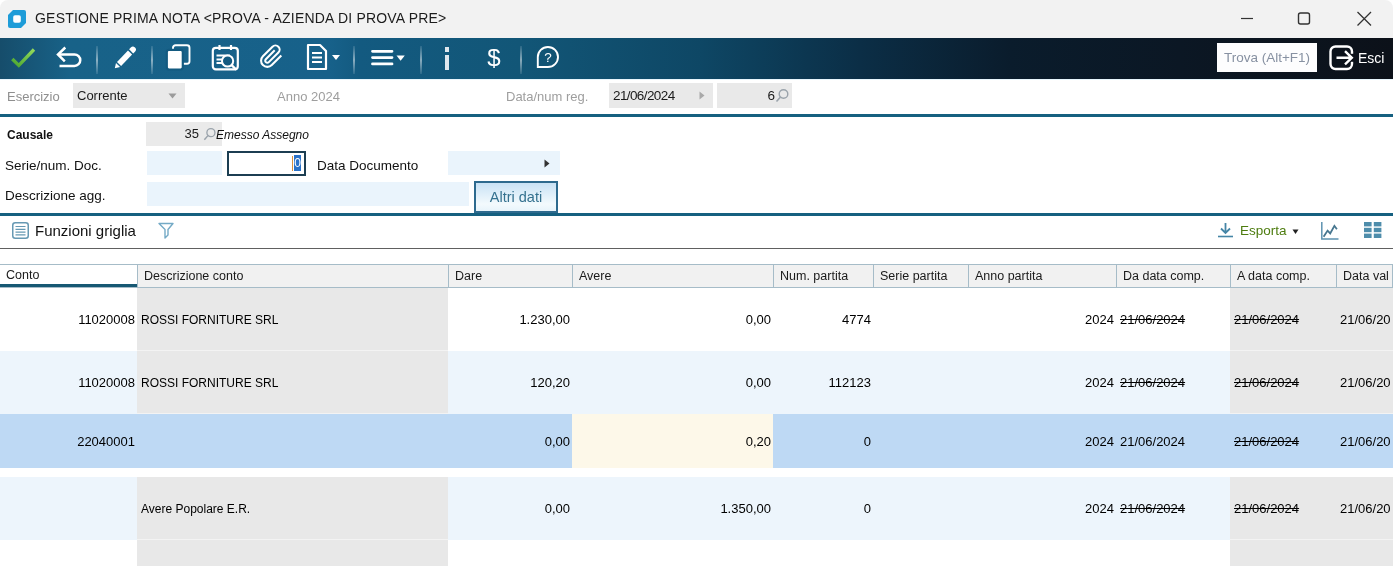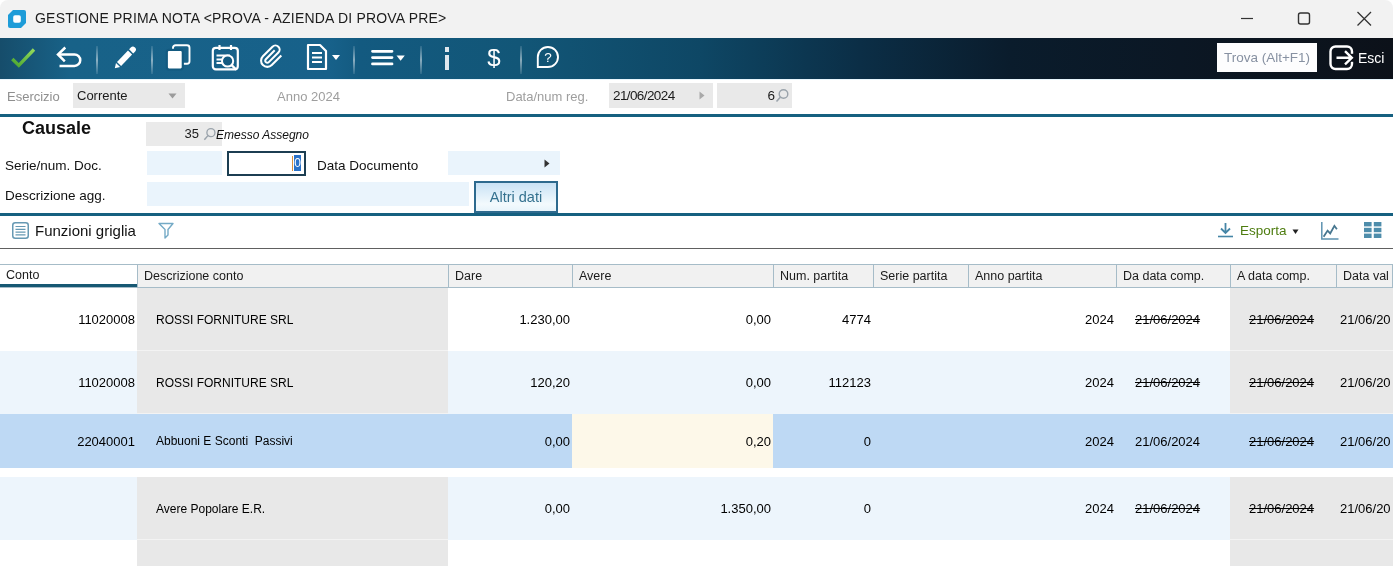--- a/index.html
+++ b/index.html
@@ -41,21 +41,21 @@
 #thead { position:absolute; left:0; top:264px; width:1393px; height:24px; background:#f1f1f1; border-top:1px solid #a6bcc8; border-bottom:1px solid #a6bcc8; }
 .hc { position:absolute; top:0; height:22px; line-height:22px; font-size:12.5px; color:#1a1a1a; padding-left:6px; border-left:1px solid #a6bcc8; }
 #hconto { position:absolute; left:0; top:0; width:137px; height:22px; line-height:21px; font-size:12.5px; color:#1a1a1a; padding-left:6px; background:#fff; border-bottom:3px solid #175873; }
 
 
 .row { position:absolute; left:0; width:1393px; }
 .cell { position:absolute; top:0; height:100%; font-size:13px; color:#000; display:flex; align-items:center; }
 .num { justify-content:flex-end; padding-right:2px; }
 .desc { font-size:12px; }
 .dval { padding-left:4px !important; }
-.lft { padding-left:19px; }
+.lft { padding-left:4px; }
 .gray { background:#e8e8e8; border-bottom:1px solid #f3f3f3; }
 .strike { text-decoration:line-through; }
 </style>
 </head>
 <body>
 <div id="win">
 
   <div id="titlebar">
     <svg id="appicon" viewBox="0 0 20 20">
       <path d="M6 1 L17 1 Q19 1 19 3 L19 14 L14 19 L3 19 Q1 19 1 17 L1 6 Z" fill="#1e9cd8"></path>
@@ -166,21 +166,21 @@
     </div>
     <div class="gbox" style="left:717px; width:75px; text-align:right; padding-right:17px; font-size:13.5px;">6
       <svg class="abs" style="right:2px; top:5px" width="16" height="16" viewBox="0 0 16 16">
           <circle cx="9.5" cy="6" r="4.3" fill="none" stroke="#9aa3ab" stroke-width="1.4"></circle>
           <path d="M6.3 9.2 L2.5 13.5" stroke="#9aa3ab" stroke-width="1.6"></path>
         </svg>
     </div>
   </div>
   <div class="tealline" style="top:114px"></div>
 
-  <div class="flabel" style="left:7px; top:118px; font-weight:bold; font-size:18px;margin-left:15px;">Causale</div>
+  <div class="flabel" style="left:7px; top:128px; font-weight:bold; font-size:12px;">Causale</div>
   <div class="gbox" style="left:146px; top:122px; width:76px; height:24px; line-height:24px; text-align:right; padding-right:23px; background:#eaeaea; font-size:13px;">35
     <svg class="abs" style="right:5px; top:5px" width="15" height="15" viewBox="0 0 16 16">
         <circle cx="9.5" cy="6" r="4.3" fill="none" stroke="#9aa3ab" stroke-width="1.4"></circle>
         <path d="M6.3 9.2 L2.5 13.5" stroke="#9aa3ab" stroke-width="1.6"></path>
       </svg>
   </div>
   <div class="flabel" style="left:216px; top:128px; font-size:12px;font-style:italic;">Emesso Assegno</div>
 
   <div class="flabel" style="left:5px; top:158px;">Serie/num. Doc.</div>
   <div class="blueinput" style="left:147px; top:151px; width:75px; height:24px;"></div>
@@ -273,21 +273,20 @@
     <div class="cell num" style="left:773px; width:100px;">112123</div>
     <div class="cell num" style="left:968px; width:148px;">2024</div>
     <div class="cell lft strike" style="left:1116px; width:114px;">21/06/2024</div>
     <div class="cell lft strike" style="left:1230px; width:106px;">21/06/2024</div>
     <div class="cell lft dval" style="left:1336px; width:57px; overflow:hidden; white-space:nowrap;">21/06/20</div>
   </div>
 
   <div class="row" style="top:414px; height:54px; background:#bed9f4;text-decoration:underline;">
     <div class="cell" style="left:572px; width:201px; background:#fdf8e9;"></div>
     <div class="cell num" style="left:0; width:137px;">22040001</div>
-    <div class="cell lft desc" style="left:137px; width:311px;">Abbuoni E Sconti&nbsp; Passivi</div>
     <div class="cell num" style="left:448px; width:124px;">0,00</div>
     <div class="cell num" style="left:572px; width:201px;">0,20</div>
     <div class="cell num" style="left:773px; width:100px;">0</div>
     <div class="cell num" style="left:968px; width:148px;">2024</div>
     <div class="cell lft" style="left:1116px; width:114px;">21/06/2024</div>
     <div class="cell lft strike" style="left:1230px; width:106px;">21/06/2024</div>
     <div class="cell lft dval" style="left:1336px; width:57px; overflow:hidden; white-space:nowrap;">21/06/20</div>
   </div>
 
   <div class="row" style="top:477px; height:63px; background:#edf5fc;">

